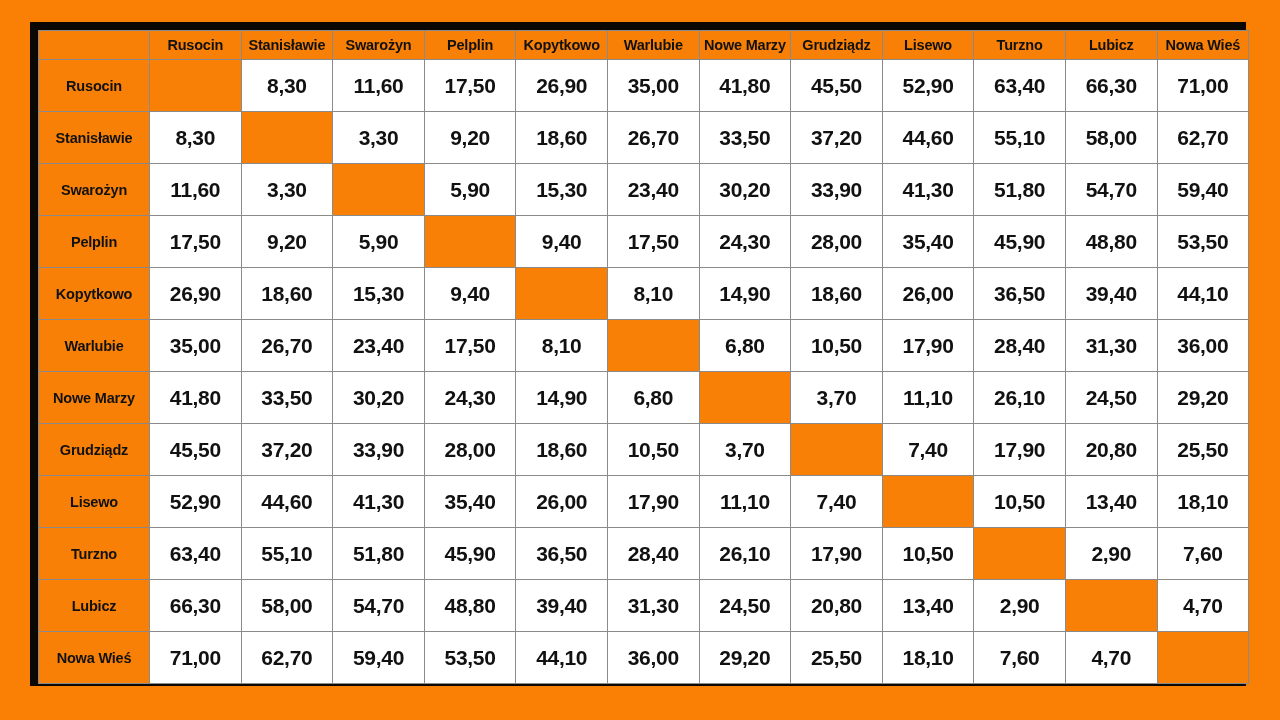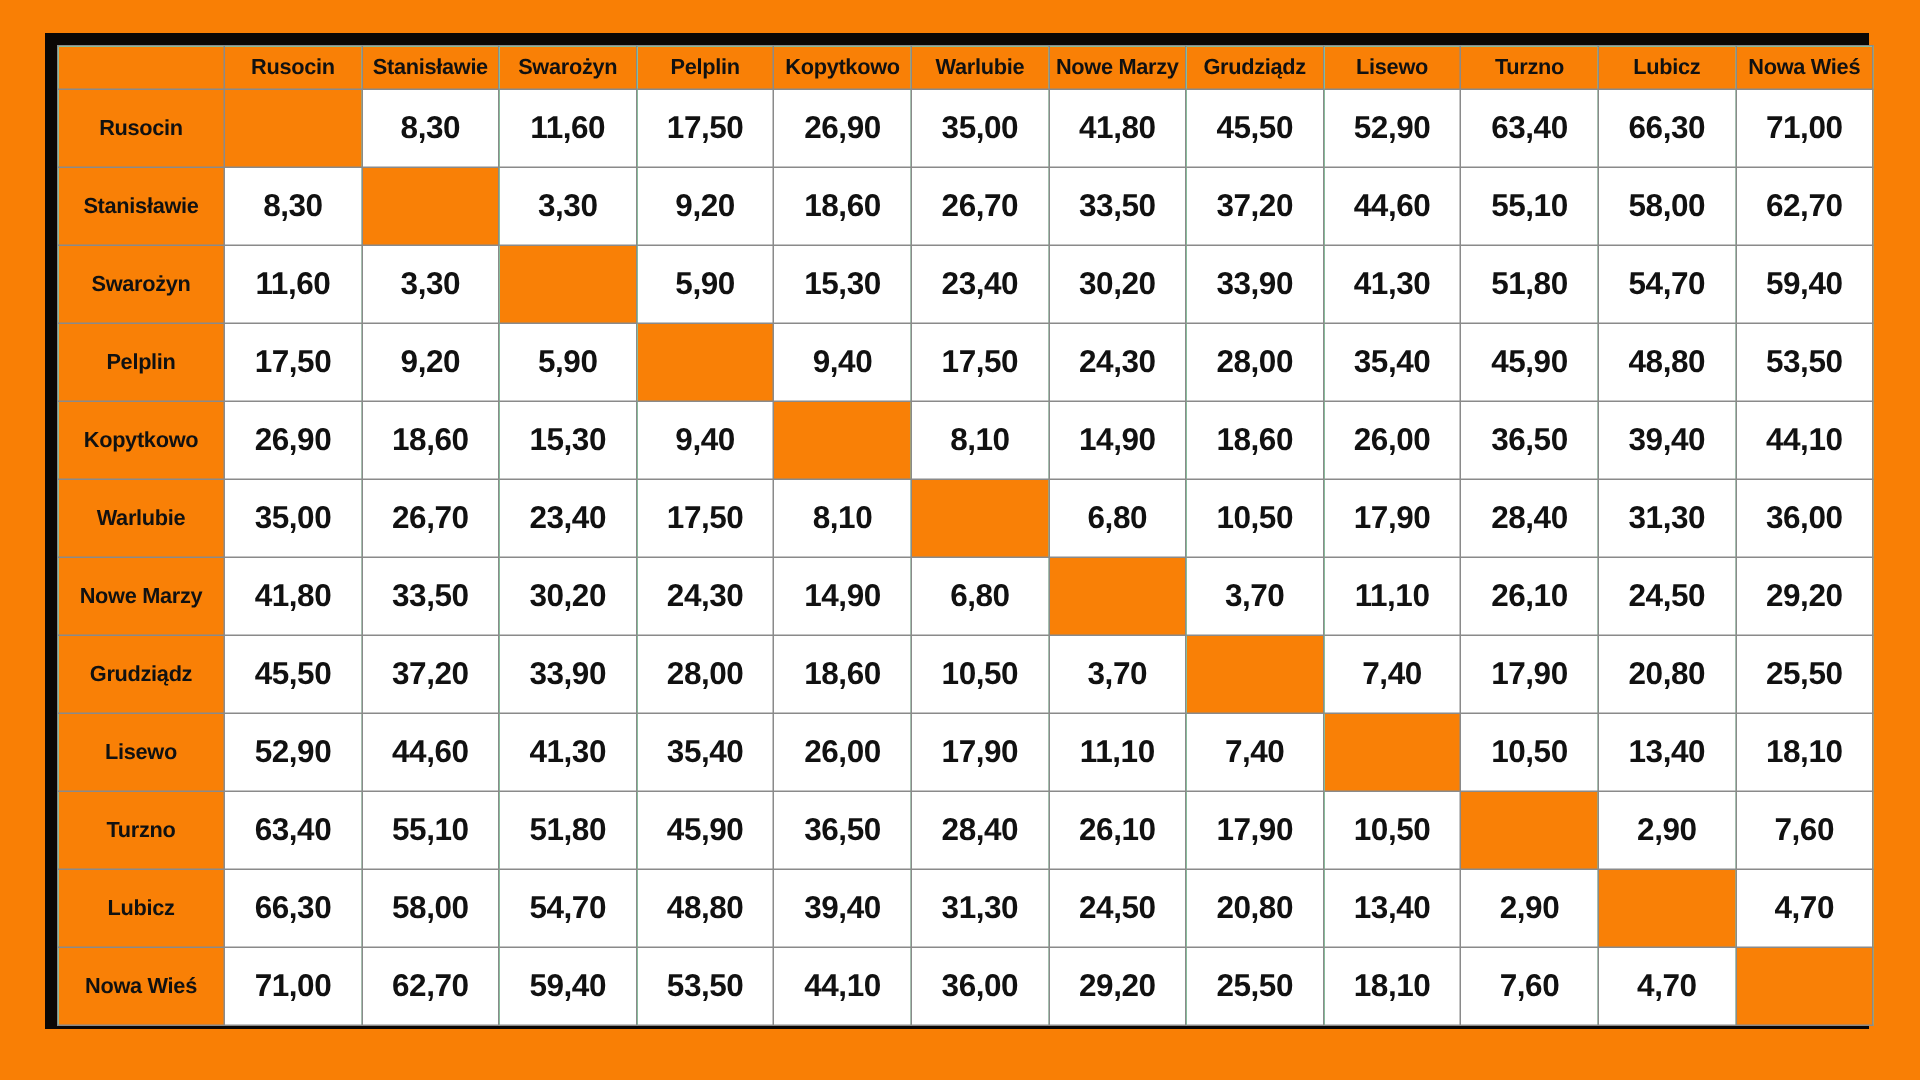--- a/index.html
+++ b/index.html
@@ -23,21 +23,21 @@
     background: #0B0705;
     box-sizing: border-box;
     padding: 8px;
   }
 
   #matrix-table {
     width: 100%;
     height: 100%;
     border-collapse: collapse;
     table-layout: fixed;
-    background: #86efac;
+    background: #84cc16;
   }
 
   #matrix-table td,
   #matrix-table th {
     border: 1px solid #8a8a8a;
     padding: 0;
     text-align: center;
     vertical-align: middle;
     font-weight: bold;
     color: #111111;

